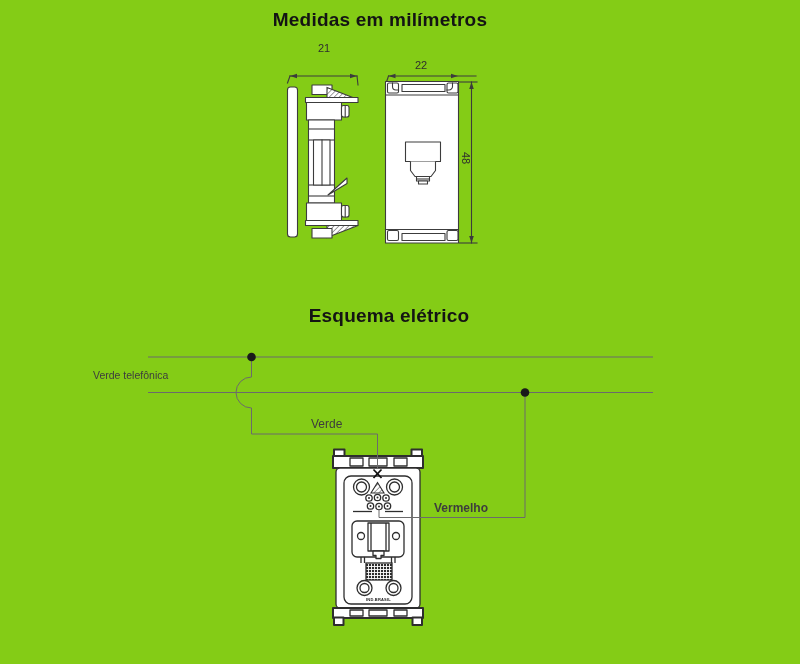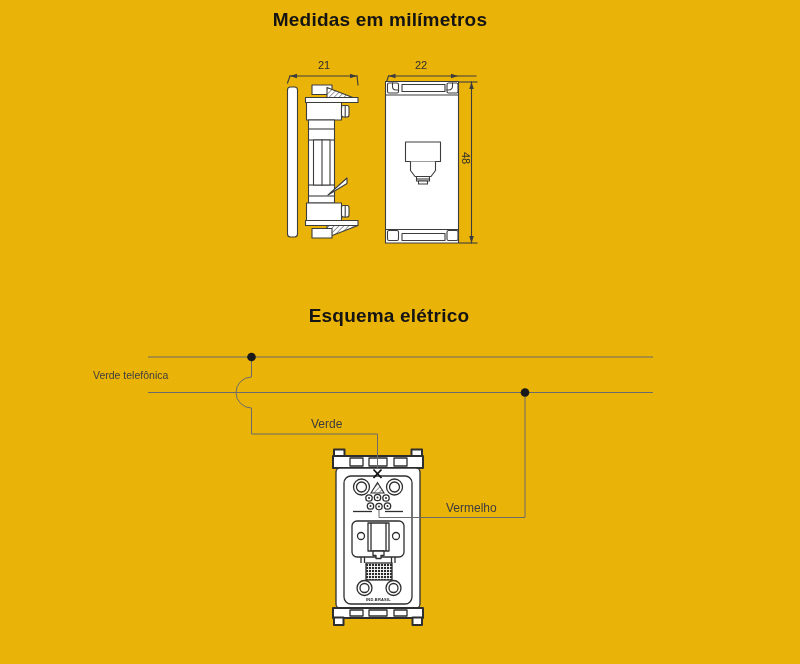--- a/index.html
+++ b/index.html
@@ -1,27 +1,27 @@
 <!DOCTYPE html>
 <html><head>
 <meta charset="utf-8">
 <style>
   html,body{margin:0;padding:0;background:#fff;}
-  .page{position:relative;width:800px;height:664px;background:#eab308;overflow:hidden;
+  .page{position:relative;width:800px;height:664px;background:#84cc16;overflow:hidden;
         font-family:"Liberation Sans", sans-serif;}
   .title{position:absolute;font-weight:700;font-size:19px;color:#141414;
          text-align:center;letter-spacing:.2px;}
   .title-medidas{left:240px;top:9px;width:280px;}
   .title-esquema{left:289px;top:305px;width:200px;}
   .lbl{position:absolute;font-size:12px;color:#3d3d3d;white-space:nowrap;}
   .lbl-linha{left:93px;top:369px;font-size:10.5px;}
   .lbl-verde{left:311px;top:417px;}
-  .lbl-vermelho{left:446px;top:501px;}
+  .lbl-vermelho{left:434px;top:501px;font-weight:bold;}
   .dim{position:absolute;font-size:11px;color:#2e2e2e;text-align:center;width:32px;}
-  .dim-21{left:308px;top:59px;text-align:center;}
+  .dim-21{left:308px;top:42px;text-align:center;}
   .dim-22{left:405px;top:59px;text-align:center;}
   .dim-48{left:455px;top:147px;width:21px;height:22px;display:flex;
           align-items:center;justify-content:center;transform:rotate(90deg);}
   svg{position:absolute;left:0;top:0;}
   .ln{stroke:#3c3c3c;stroke-width:1.1;fill:none;stroke-linejoin:round;stroke-linecap:square;}
   .fw{stroke:#3c3c3c;stroke-width:1.1;fill:#fff;stroke-linejoin:round;}
   .wire{stroke:#6b6b6b;stroke-width:1;fill:none;}
   .dev{stroke:#2e2e2e;stroke-width:1.3;fill:#fff;stroke-linejoin:round;}
   .devthick{stroke:#2e2e2e;stroke-width:2;fill:#fff;stroke-linejoin:round;}
   .marking{font-family:"Liberation Sans", sans-serif;font-size:4px;font-weight:700;

